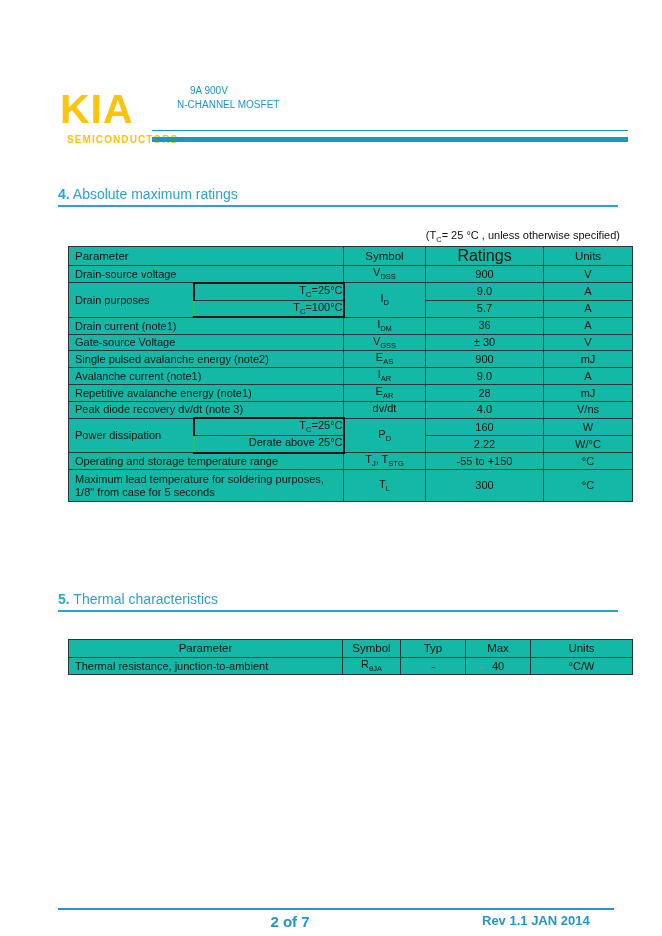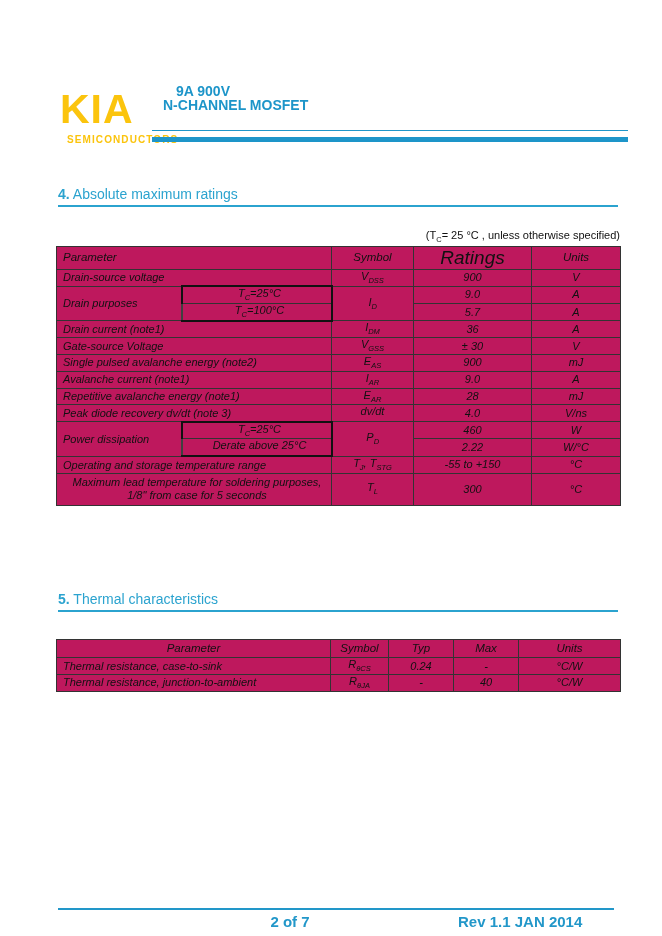--- a/index.html
+++ b/index.html
@@ -2,56 +2,56 @@
 <html><head>
 <meta charset="utf-8">
 <style>
   * { margin:0; padding:0; box-sizing:border-box; }
   html,body { width:662px; height:936px; background:#ffffff; font-family:"Liberation Sans","DejaVu Sans",sans-serif; color:#111; }
   #page { position:relative; width:662px; height:936px; background:#fff; overflow:hidden;margin-top:47px; }
 
   
   .logo-text { position:absolute; left:60px; top:42px; font-size:41px; font-weight:800; color:#fbc40d; letter-spacing:1px; line-height:1; }
   .logo-sub  { position:absolute; left:67px; top:87px; font-size:10px; font-weight:700; color:#fbc40d; letter-spacing:1.1px; }
-  .hdr-sub   { position:absolute; left:163px; top:38px; color:#1d95c9; font-weight:700; font-size:14px; line-height:12px; }
+  .hdr-sub   { position:absolute; left:177px; top:38px; color:#1d95c9; font-weight:400; font-size:10px; line-height:12px; }
   .hdr-sub .l1 { display:block; padding-left:13px; }
   .hdr-sub .l2 { display:block; margin-top:2px; }
   .part-no   { position:absolute; right:34px; top:46px; color:#1d95c9; font-size:30px; line-height:30px; }
   .hdr-line-thin  { position:absolute; left:152px; top:83px; width:476px; height:1px; background:#1d95c9; }
   .hdr-line-thick { position:absolute; left:152px; top:90px; width:476px; height:5px; background:#1d95c9; }
 
   
   .sec-head { position:absolute; left:58px; color:#2ba3cf; font-size:14px; }
   .sec-head b { font-weight:700; }
   .sec-rule { position:absolute; left:58px; width:560px; height:2px; background:#2ba3cf; }
 
   
   .cond-note { position:absolute; left:300px; top:182px; width:320px; text-align:right; font-size:11px; color:#111; }
 
   
-  table { border-collapse:collapse; table-layout:fixed; position:absolute; left:56px; background:#be185d;font-style:italic; }
+  table { border-collapse:collapse; table-layout:fixed; position:absolute; left:68px; background:#14b8a6; }
   td, th { border:1px solid #333; font-size:11px; font-weight:400; text-align:center; vertical-align:middle; padding:0; line-height:1.15; overflow:hidden; white-space:nowrap; height:16px; }
   th { height:18px; font-size:11.5px; }
-  th.big { font-size:19px; }
+  th.big { font-size:16px; }
   td.pl, th.pl { text-align:left; padding-left:6px; }
-  td.cond { text-align:center; padding-left:6px; }
+  td.cond { text-align:right; padding-left:6px; }
   sub { font-size:7.5px; }
   
   td.hv-top { border-top:2px solid #111; border-left:2px solid #111; border-right:2px solid #111; }
-  td.hv-bot { border-bottom:2px solid #111; border-left:2px solid #404040; border-right:2px solid #111; }
+  td.hv-bot { border-bottom:2px solid #111; border-left:2px solid #22c55e; border-right:2px solid #111; }
   td.tall { height:32px; white-space:normal; }
-  td.tall span { display:block;text-align:center; }
+  td.tall span { display:block; }
 
   #table-abs { top:199px; width:564px; }
   #table-th  { top:592px; width:564px; }
 
   
   .ft-line { position:absolute; left:58px; top:861px; width:556px; height:2px; background:#2297c9; }
   .ft-page { position:absolute; left:230px; top:866px; width:120px; text-align:center; color:#2297c9; font-size:15px; font-weight:700; }
-  .ft-rev  { position:absolute; left:458px; top:866px; color:#2297c9; font-size:15px; font-weight:700;text-align:center; }
+  .ft-rev  { position:absolute; left:482px; top:866px; color:#2297c9; font-size:13px; font-weight:700;text-align:center; }
 </style>
 </head>
 <body>
 
 <div id="page">
 
   <div class="logo-text">KIA</div>
   <div class="logo-sub">SEMICONDUCTORS</div>
   <div class="hdr-sub">
     <span class="l1">9A 900V</span>
@@ -136,21 +136,21 @@
     <tr>
       <td colspan="2" class="pl">Peak diode recovery dv/dt (note 3)</td>
       <td><span>dv/dt</span><sub></sub></td>
       <td>4.0</td>
       <td>V/ns</td>
     </tr>
     <tr>
       <td rowspan="2" class="pl">Power dissipation</td>
       <td class="cond hv-top"><span>T</span><sub>C</sub><span>=25°C</span></td>
       <td rowspan="2"><span>P</span><sub>D</sub></td>
-      <td>460</td>
+      <td>160</td>
       <td>W</td>
     </tr>
     <tr>
       <td class="cond hv-bot"><span>Derate above 25°C</span><sub></sub><span></span></td>
       <td>2.22</td>
       <td>W/°C</td>
     </tr>
     <tr>
       <td colspan="2" class="pl">Operating and storage temperature range</td>
       <td><span>T</span><sub>J</sub><span>, T</span><sub>STG</sub></td>
@@ -185,27 +185,20 @@
       </colgroup>
     <tbody>
         <tr>
       <th>Parameter</th>
       <th>Symbol</th>
       <th>Typ</th>
       <th>Max</th>
       <th>Units</th>
     </tr>
     <tr>
-      <td class="pl">Thermal resistance, case-to-sink</td>
-      <td><span>R</span><sub>θCS</sub></td>
-      <td>0.24</td>
-      <td>-</td>
-      <td>°C/W</td>
-    </tr>
-    <tr>
       <td class="pl">Thermal resistance, junction-to-ambient</td>
       <td><span>R</span><sub>θJA</sub></td>
       <td>-</td>
       <td>40</td>
       <td>°C/W</td>
     </tr>
   </tbody>
     </table>
 
   <div class="ft-line"></div>

